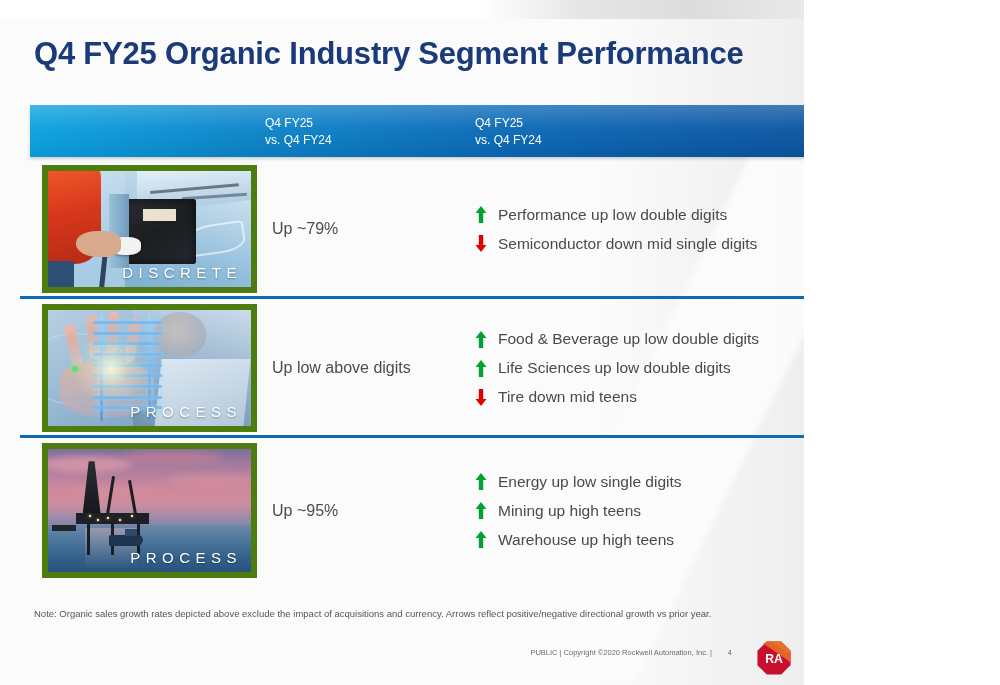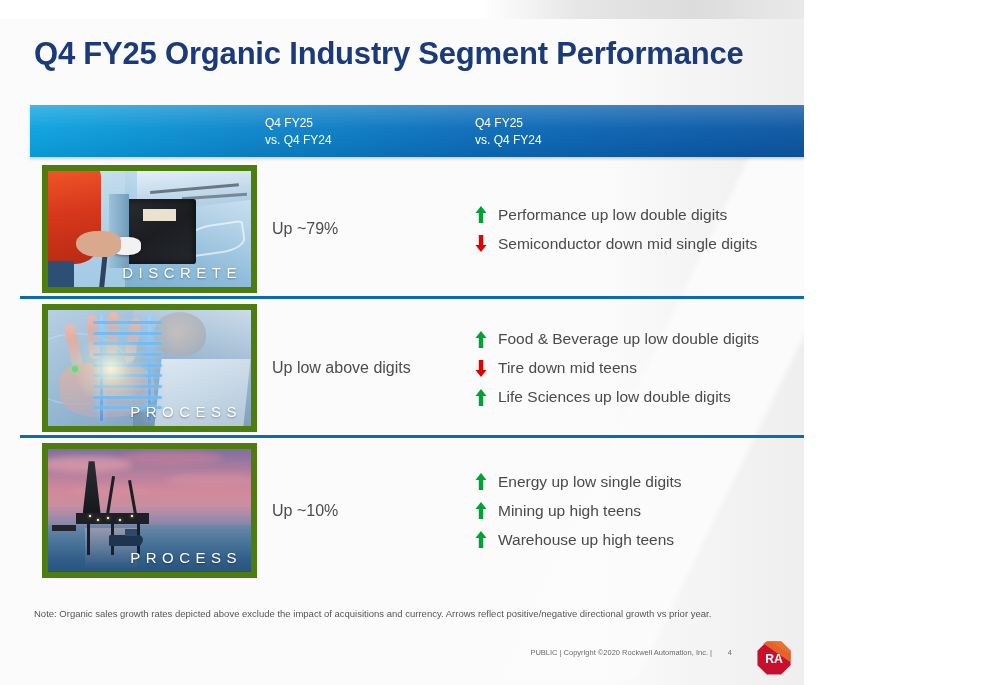--- a/index.html
+++ b/index.html
@@ -525,29 +525,29 @@
 
     <div class="bullets">
       <div class="bullet">
         <svg class="arrow" viewBox="0 0 12 17">
           <path d="M6 0 L11.5 7 L8.2 7 L8.2 17 L3.8 17 L3.8 7 L0.5 7 Z" fill="#00a233"></path>
         </svg>
         <span>Food &amp; Beverage up low double digits</span>
       </div>
       <div class="bullet">
         <svg class="arrow" viewBox="0 0 12 17">
+          <path d="M6 0 L11.5 7 L8.2 7 L8.2 17 L3.8 17 L3.8 7 L0.5 7 Z" fill="#00a233"></path>
+        </svg>
+        <span>Life Sciences up low double digits</span>
+      </div>
+      <div class="bullet">
+        <svg class="arrow" viewBox="0 0 12 17">
           <path d="M6 17 L11.5 10 L8.2 10 L8.2 0 L3.8 0 L3.8 10 L0.5 10 Z" fill="#e00000"></path>
         </svg>
         <span>Tire down mid teens</span>
-      </div>
-      <div class="bullet">
-        <svg class="arrow" viewBox="0 0 12 17">
-          <path d="M6 0 L11.5 7 L8.2 7 L8.2 17 L3.8 17 L3.8 7 L0.5 7 Z" fill="#00a233"></path>
-        </svg>
-        <span>Life Sciences up low double digits</span>
       </div>
     </div>
   </div>
 
   <div class="divider d2"></div>
 
   <div class="row r3">
 
     <div class="thumb">
       <div class="art-process">
@@ -569,21 +569,21 @@
         <div class="boat-cab"></div>
         <div class="lightdot" style="left:20%;top:54%"></div>
         <div class="lightdot" style="left:24%;top:57%"></div>
         <div class="lightdot" style="left:29%;top:55%"></div>
         <div class="lightdot" style="left:35%;top:57%"></div>
         <div class="lightdot" style="left:41%;top:54%"></div>
       </div>
       <div class="thumb-label">PROCESS</div>
     </div>
 
-    <div class="value-cell">Up ~10%</div>
+    <div class="value-cell">Up ~95%</div>
 
     <div class="bullets">
       <div class="bullet">
         <svg class="arrow" viewBox="0 0 12 17">
           <path d="M6 0 L11.5 7 L8.2 7 L8.2 17 L3.8 17 L3.8 7 L0.5 7 Z" fill="#00a233"></path>
         </svg>
         <span>Energy up low single digits</span>
       </div>
       <div class="bullet">
         <svg class="arrow" viewBox="0 0 12 17">

